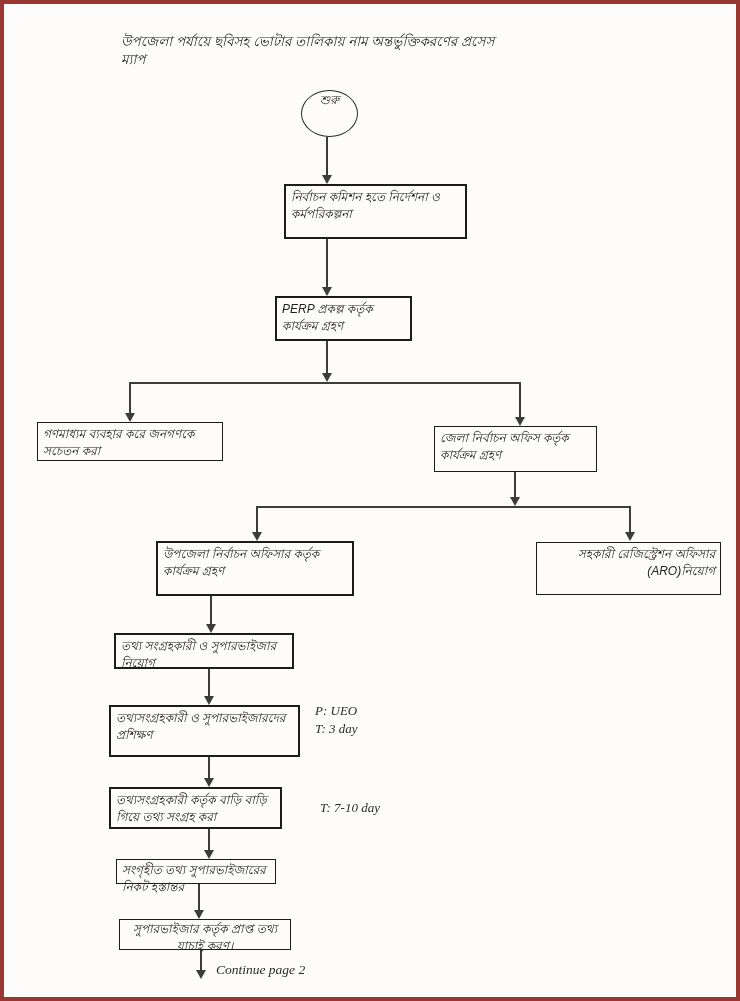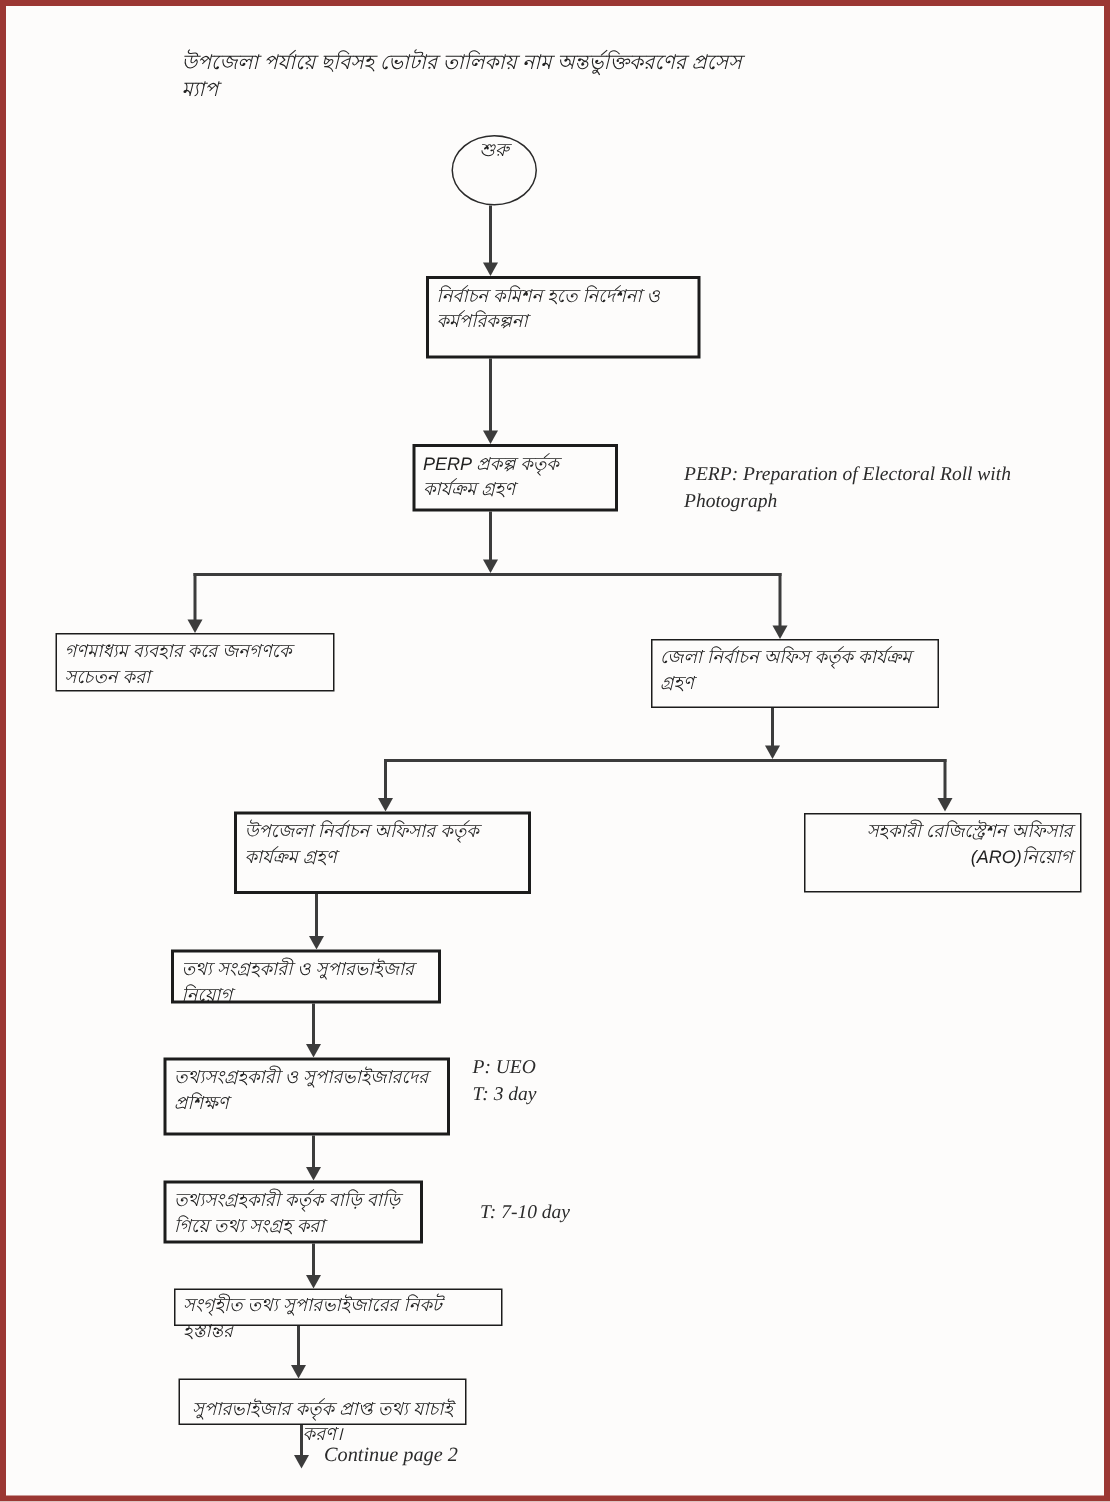--- a/index.html
+++ b/index.html
@@ -60,33 +60,32 @@
   <div class="vline" style="left: 322px; top: 133px; height: 39px; background: rgb(60, 60, 60);"></div>
   <div class="arrow-down" style="left: 318px; top: 171px; border-top-color: rgb(60, 60, 60);"></div>
 
   <div class="node" style="left:232px;top:180px;width:183px;height:55px;margin-left:48px;">নির্বাচন কমিশন হতে নির্দেশনা ও কর্মপরিকল্পনা</div>
 
   <div class="vline" style="left: 322px; top: 235px; height: 49px; background: rgb(60, 60, 60);"></div>
   <div class="arrow-down" style="left: 318px; top: 283px; border-top-color: rgb(60, 60, 60);"></div>
 
   <div class="node" style="left:255px;top:292px;width:137px;height:45px;margin-left:16px;">PERP প্রকল্প কর্তৃক কার্যক্রম গ্রহণ</div>
 
-  <div class="annot" style="left:452px;top:303px;">PERP: Preparation of Electoral Roll with Photograph</div>
 
   <div class="vline" style="left: 322px; top: 337px; height: 34px; background: rgb(60, 60, 60);"></div>
   <div class="arrow-down" style="left: 318px; top: 369px; border-top-color: rgb(60, 60, 60);"></div>
   <div class="hline" style="left: 125px; top: 378px; width: 392px; background: rgb(60, 60, 60);"></div>
   <div class="vline" style="left: 125px; top: 378px; height: 33px; background: rgb(60, 60, 60);"></div>
   <div class="arrow-down" style="left: 121px; top: 409px; border-top-color: rgb(60, 60, 60);"></div>
   <div class="vline" style="left: 515px; top: 378px; height: 37px; background: rgb(60, 60, 60);"></div>
   <div class="arrow-down" style="left: 511px; top: 413px; border-top-color: rgb(60, 60, 60);"></div>
 
   <div class="node thin" style="left:33px;top:418px;width:186px;height:39px;">গণমাধ্যম ব্যবহার করে জনগণকে সচেতন করা</div>
 
-  <div class="node thin" style="left:430px;top:422px;width:192px;height:46px;">জেলা নির্বাচন অফিস কর্তৃক কার্যক্রম গ্রহণ</div>
+  <div class="node thin" style="left:430px;top:422px;width:163px;height:46px;">জেলা নির্বাচন অফিস কর্তৃক কার্যক্রম গ্রহণ</div>
 
   <div class="vline" style="left: 510px; top: 468px; height: 26px; background: rgb(60, 60, 60);"></div>
   <div class="arrow-down" style="left: 506px; top: 493px; border-top-color: rgb(60, 60, 60);"></div>
   <div class="hline" style="left: 252px; top: 502px; width: 375px; background: rgb(60, 60, 60);"></div>
   <div class="vline" style="left: 252px; top: 502px; height: 27px; background: rgb(60, 60, 60);"></div>
   <div class="arrow-down" style="left: 248px; top: 528px; border-top-color: rgb(60, 60, 60);"></div>
   <div class="vline" style="left: 625px; top: 502px; height: 27px; background: rgb(60, 60, 60);"></div>
   <div class="arrow-down" style="left: 621px; top: 528px; border-top-color: rgb(60, 60, 60);"></div>
 
   <div class="node" style="left:152px;top:537px;width:198px;height:55px;">উপজেলা নির্বাচন অফিসার কর্তৃক কার্যক্রম গ্রহণ</div>
@@ -107,24 +106,24 @@
 
   <div class="vline" style="left: 204px; top: 753px; height: 23px; background: rgb(60, 60, 60);"></div>
   <div class="arrow-down" style="left: 200px; top: 774px; border-top-color: rgb(60, 60, 60);"></div>
 
   <div class="node" style="left:105px;top:783px;width:173px;height:42px;">তথ্যসংগ্রহকারী কর্তৃক বাড়ি বাড়ি গিয়ে তথ্য সংগ্রহ করা</div>
   <div class="annot" style="left:316px;top:795px;">T: 7-10 day</div>
 
   <div class="vline" style="left: 204px; top: 825px; height: 23px; background: rgb(60, 60, 60);"></div>
   <div class="arrow-down" style="left: 200px; top: 846px; border-top-color: rgb(60, 60, 60);"></div>
 
-  <div class="node thin" style="left:112px;top:855px;width:219px;height:25px;padding-top:2px;">সংগৃহীত তথ্য সুপারভাইজারের নিকট হস্তান্তর</div>
+  <div class="node thin" style="left:112px;top:855px;width:160px;height:25px;padding-top:2px;">সংগৃহীত তথ্য সুপারভাইজারের নিকট হস্তান্তর</div>
 
   <div class="vline" style="left: 194px; top: 880px; height: 28px; background: rgb(60, 60, 60);"></div>
   <div class="arrow-down" style="left: 190px; top: 906px; border-top-color: rgb(60, 60, 60);"></div>
 
-  <div class="node thin center-text" style="left:115px;top:915px;width:192px;height:31px;padding-top:11px;">সুপারভাইজার কর্তৃক প্রাপ্ত তথ্য যাচাই করণ।</div>
+  <div class="node thin center-text" style="left:115px;top:915px;width:172px;height:31px;padding-top:1px;">সুপারভাইজার কর্তৃক প্রাপ্ত তথ্য যাচাই করণ।</div>
 
   <div class="vline" style="left: 196px; top: 946px; height: 22px; background: rgb(60, 60, 60);"></div>
   <div class="arrow-down" style="left: 192px; top: 966px; border-top-color: rgb(60, 60, 60);"></div>
   <div class="annot" style="left:212px;top:957px;font-size:13.5px;">Continue page 2</div>
 
 </div>
 
 </body></html>

